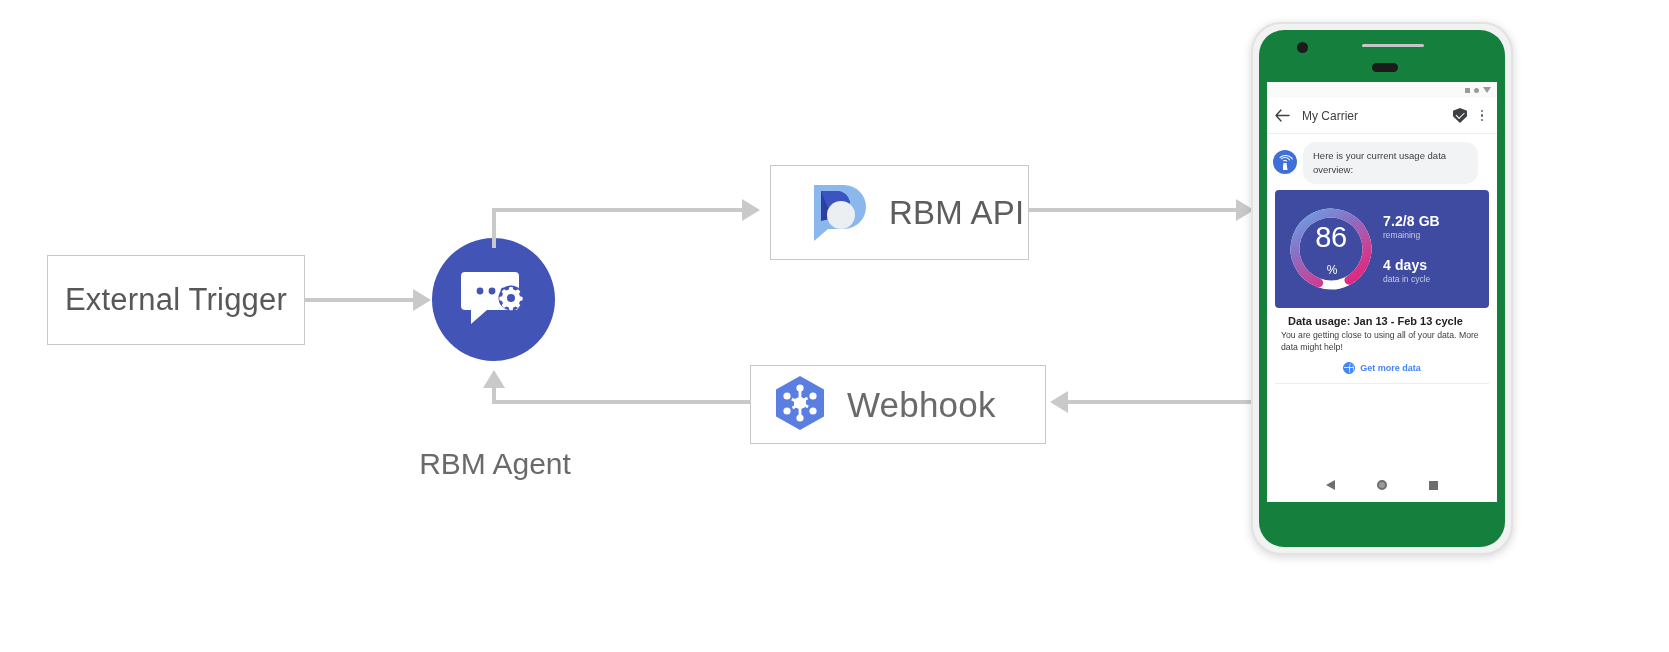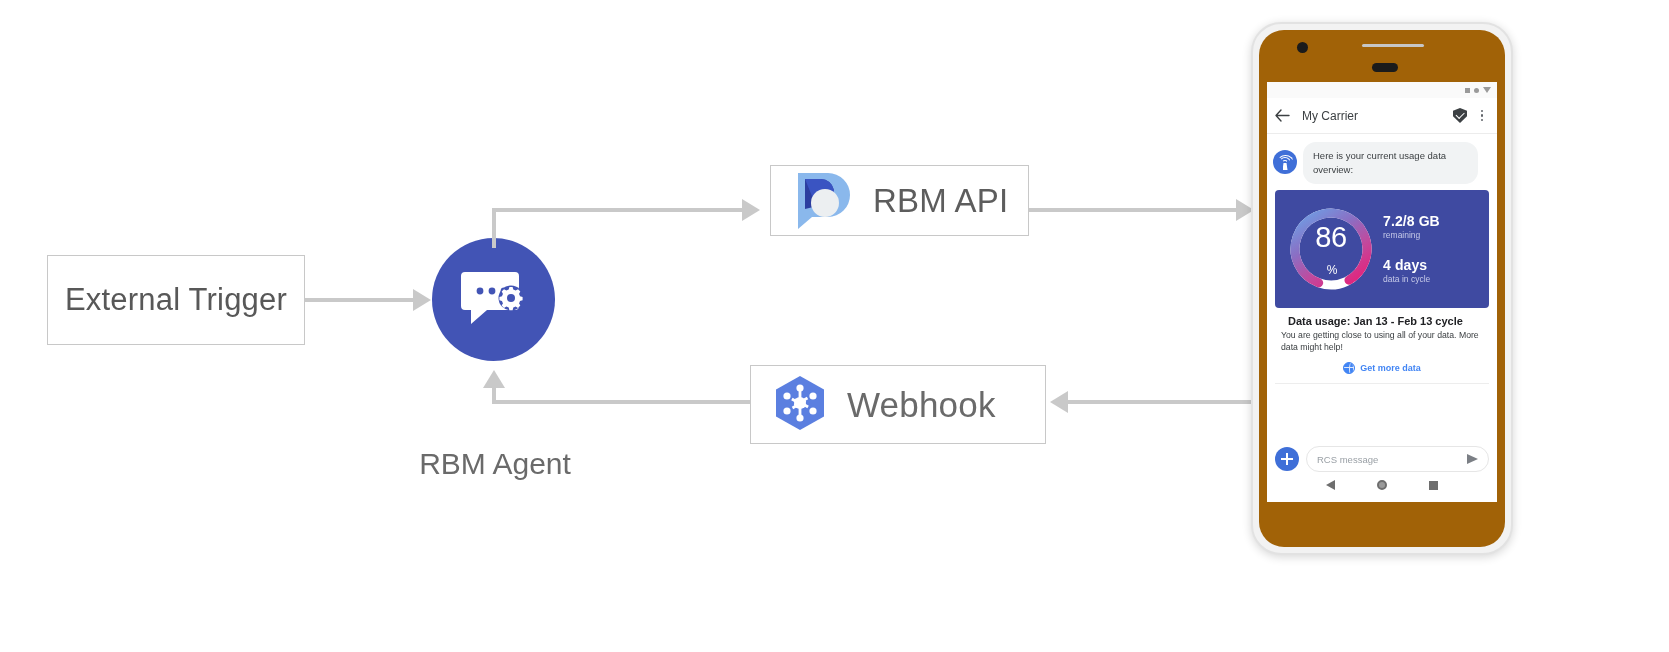--- a/index.html
+++ b/index.html
@@ -33,22 +33,22 @@
 
   
   #external-trigger {
     left: 47px; top: 255px; width: 258px; height: 90px;
     justify-content: center;
   }
   #external-trigger .flow-label { font-size: 31px; color: #585858; }
 
   
   #rbm-api-box {
-    left: 770px; top: 165px; width: 259px; height: 71px;
-    padding-left: 16px;
+    left: 770px; top: 165px; width: 259px; height: 95px;
+    padding-left: 32px;
   }
   #rbm-api-box .flow-label { font-size: 33px; margin-left: 16px; color: #5d5d5d; }
 
   
   #webhook-box {
     left: 750px; top: 365px; width: 296px; height: 79px;
     padding-left: 16px;
   }
   #webhook-box .flow-label { font-size: 35px; margin-left: 14px; color: #6a6a6a; }
 
@@ -98,21 +98,21 @@
     border-radius: 30px;
     background: #f2f2f2;
     border: 2px solid #e2e2e2;
     box-shadow: 0 2px 10px rgba(0,0,0,.16);
     overflow: hidden;
   }
   #phone-inner {
     position: absolute;
     left: 6px; top: 6px; right: 6px; bottom: 6px;
     border-radius: 25px;
-    background: #a16207;
+    background: #15803d;
     overflow: hidden;
   }
   #phone-top {
     height: 52px;
     position: relative;
   }
   .cam-dot {
     position: absolute; left: 38px; top: 12px;
     width: 11px; height: 11px; border-radius: 50%;
     background: #1b1b1b;
@@ -483,27 +483,20 @@
             <div id="card-title">Data usage: Jan 13 - Feb 13 cycle</div>
             <div id="card-desc">You are getting close to using all of your data. More data might help!</div>
             <div id="card-action">
               <span id="globe-icon"></span>
               <span id="card-action-label">Get more data</span>
             </div>
           </div>
           <div id="card-divider"></div>
         </div>
 
-        <div id="composer">
-          <div id="plus-btn"></div>
-          <div id="input-pill">
-            <span id="input-placeholder">RCS message</span>
-            <span id="send-icon"></span>
-          </div>
-        </div>
 
         <div id="nav-bar">
           <span class="nav-back"></span>
           <span class="nav-home"></span>
           <span class="nav-recent"></span>
         </div>
 
       </div>
     </div>
   </div>

